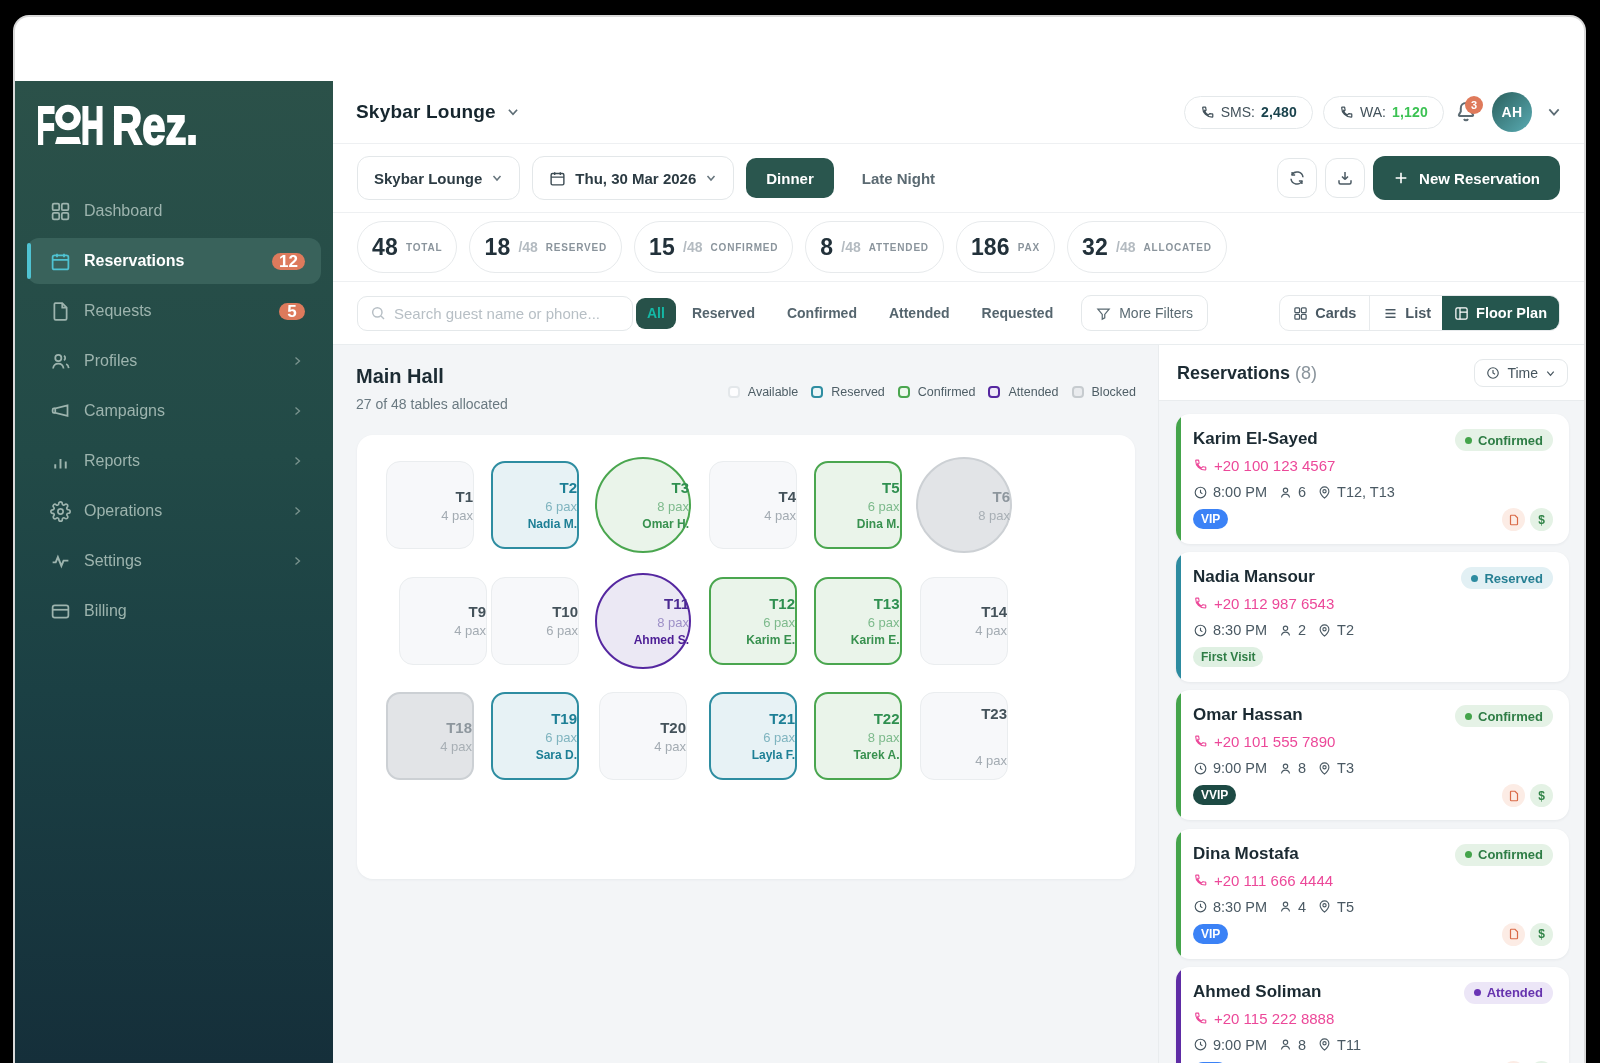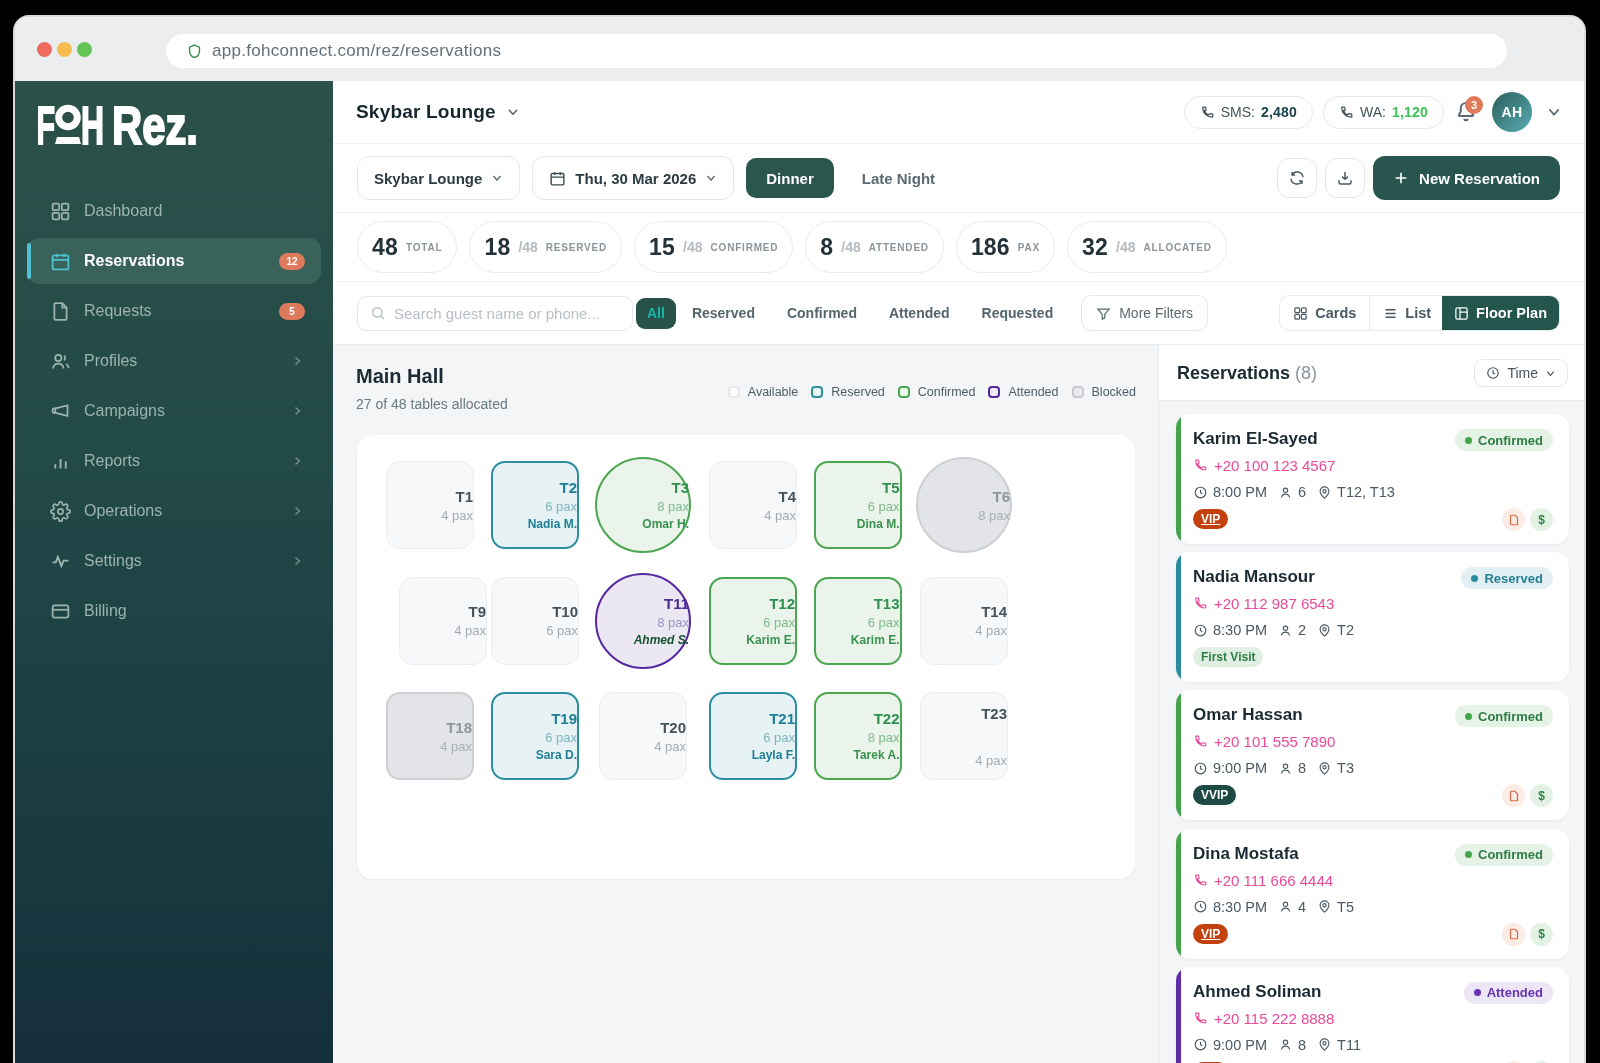--- a/index.html
+++ b/index.html
@@ -21,21 +21,21 @@
 
 .sidebar { position:absolute; left:0; top:64px; width:318px; bottom:0;
   background:linear-gradient(180deg,#2b5149 0%, #224a47 38%, #1b4044 62%, #152f3a 100%); }
 .logo { }
 .menu { position:absolute; left:0; top:105px; right:0; }
 .mi { position:relative; height:46px; margin:2px 12px 4px 12px; display:flex; align-items:center;
   color:#9db4ae; font-size:16px; }
 .mi svg { width:21px; height:21px; margin-left:23px; margin-right:13px; flex:none; }
 .mi .chev { position:absolute; right:18px; width:12px; height:12px; margin:0; color:#7b948f; }
 .mi .badge { position:absolute; right:16px; top:15px; min-width:26px; height:17px; border-radius:9px;
-  background:#dd7a5c; color:#fff; font-size:10px; font-weight:bold; display:flex;
+  background:#dd7a5c; color:#fff; font-size:17px; font-weight:bold; display:flex;
   align-items:center; justify-content:center; padding:0 7px; }
 .mi.active { background:#39625b; border-radius:12px; color:#fff; font-weight:bold; }
 .mi.active::before { content:""; position:absolute; left:0; top:5px; bottom:5px; width:4px;
   border-radius:4px; background:#4fc3d2; }
 .mi.active svg { color:#4fc3d2; }
 
 .main { position:absolute; left:318px; top:64px; right:0; bottom:0; background:#fff; }
 .topbar { position:absolute; left:0; top:0; right:0; height:63px; border-bottom:1px solid #eef0f2;
   display:flex; align-items:center; }
 .venue-title { font-size:19px; font-weight:bold; color:#16262e; margin-left:23px; letter-spacing:0.2px;}
@@ -115,21 +115,21 @@
 .table .tg { font-size:12px; font-weight:bold; margin-top:3px; }
 .sq { width:88px; height:88px; border-radius:14px; }
 .rnd { width:96px; height:96px; border-radius:50%; }
 .t-av { background:#f7f8fa; border:1px solid #eaedef; }
 .t-av .tn { color:#44525a; } .t-av .tp { color:#a3abb2; }
 .t-rs { background:#e7f2f5; border:2.5px solid #2e8da1; }
 .t-rs .tn { color:#1d7f95; } .t-rs .tp { color:#7fb4bf; } .t-rs .tg { color:#1d7f95; }
 .t-cf { background:#eaf4ea; border:2.5px solid #4aa64f; }
 .t-cf .tn { color:#2f8f50; } .t-cf .tp { color:#7dba8c; } .t-cf .tg { color:#38914f; }
 .t-at { background:#ebe8f4; border:2.5px solid #5527a0; }
-.t-at .tn { color:#4b2a91; } .t-at .tp { color:#9d8fc7; } .t-at .tg { color:#14532d;font-style:italic; }
+.t-at .tn { color:#4b2a91; } .t-at .tp { color:#9d8fc7; } .t-at .tg { color:#4c1d95; }
 .t-bl { background:#e2e4e7; border:2px solid #ccd0d4; }
 .t-bl .tn { color:#8d969d; } .t-bl .tp { color:#a8afb5; }
 
 .rpanel { position:absolute; right:0; top:264px; width:426px; bottom:0; background:#f3f5f7;
   border-left:1px solid #e9ecee; }
 .rhead { position:absolute; left:0; top:0; right:0; height:56px; background:#fff;
   border-bottom:1px solid #e9ecee; }
 .rhead .t { position:absolute; left:18px; top:18px; font-size:18px; font-weight:bold; color:#1c2b33; }
 .rhead .t span { font-weight:normal; color:#8a949c; }
 .timebtn { position:absolute; right:16px; top:14px; height:28px; border:1px solid #e4e8ea;
@@ -152,43 +152,32 @@
 .st-at { background:#ece6f7; color:#6633ae; } .st-at i { background:#6a35b5; }
 .rc-phone { position:absolute; left:17px; top:43px; display:flex; align-items:center; gap:6px;
   font-size:15px; color:#ec4899; }
 .rc-phone svg { width:15px; height:15px; }
 .rc-meta { position:absolute; left:17px; top:70px; display:flex; align-items:center; gap:5px;
   font-size:14.5px; color:#4a5963; }
 .rc-meta svg { width:15px; height:15px; }
 .rc-meta .gap { width:1px; }
 .rc-tag { position:absolute; left:17px; top:95px; height:20px; border-radius:10px; display:flex;
   align-items:center; padding:0 8px; font-size:12px; font-weight:bold; }
-.tag-vip { background:#c2410c; color:#fff;text-decoration:underline; }
+.tag-vip { background:#3b82f6; color:#fff; }
 .tag-vvip { background:#1d4a44; color:#fff; }
 .tag-fv { background:#dff0e2; color:#2e7d45; }
 .rc-icons { position:absolute; right:16px; top:94px; display:flex; gap:5px; }
 .rc-icons .ic { width:23px; height:23px; border-radius:50%; display:flex; align-items:center;
   justify-content:center; }
 .ic-doc { background:#fcece5; color:#d96a47; } .ic-doc svg { width:12px; height:12px; }
 .ic-usd { background:#e4f2e5; color:#308347; font-size:12px; font-weight:bold; }
 </style>
 </head>
 <body>
 <div class="window">
-  <div class="chrome">
-    <div class="dot r"></div>
-      <div class="dot y"></div>
-      <div class="dot g"></div>
-    <div class="urlbar">
-      <svg viewBox="0 0 24 24" fill="none" stroke="#3f8f4f" stroke-width="2">
-          <path d="M12 3l7 2.8v5.4c0 4.6-3.1 8-7 9.3-3.9-1.3-7-4.7-7-9.3V5.8L12 3z"></path>
-        </svg>
-      <span>app.fohconnect.com/rez/reservations</span>
-    </div>
-  </div>
   <div class="sidebar">
     <svg class="logo" width="165" height="46" viewBox="0 0 165 46" style="left:23px;top:23px;position:absolute;">
       <g fill="#fff" stroke="#fff">
         <text x="-2" y="40" font-family="Liberation Sans" font-weight="bold" font-size="54" textLength="19" lengthAdjust="spacingAndGlyphs" stroke-width="2.1">F</text>
         <circle cx="30" cy="13.5" r="9.3" fill="none" stroke="#fff" stroke-width="7"></circle>
         <path d="M19 33h22l2 7H17z" stroke="none"></path>
         <text x="43" y="40" font-family="Liberation Sans" font-weight="bold" font-size="54" textLength="23" lengthAdjust="spacingAndGlyphs" stroke-width="2.1">H</text>
         <text x="74" y="40" font-family="Liberation Sans" font-weight="bold" font-size="54" textLength="86" lengthAdjust="spacingAndGlyphs" stroke-width="2.1">Rez.</text>
       </g>
     </svg>

